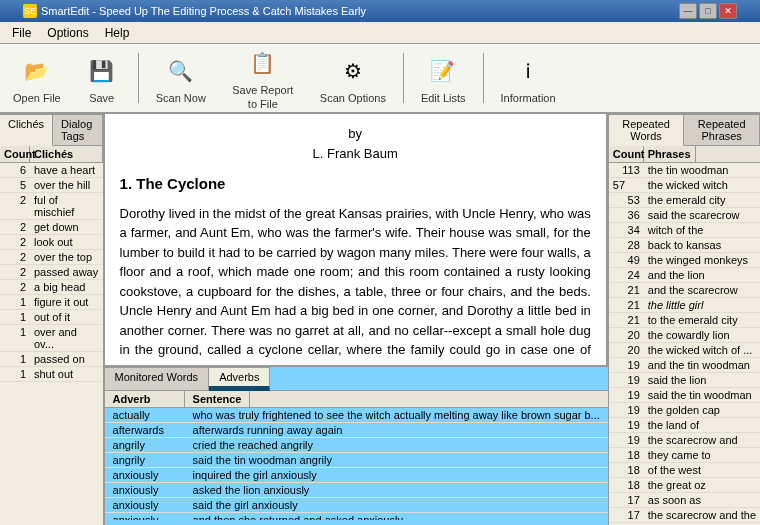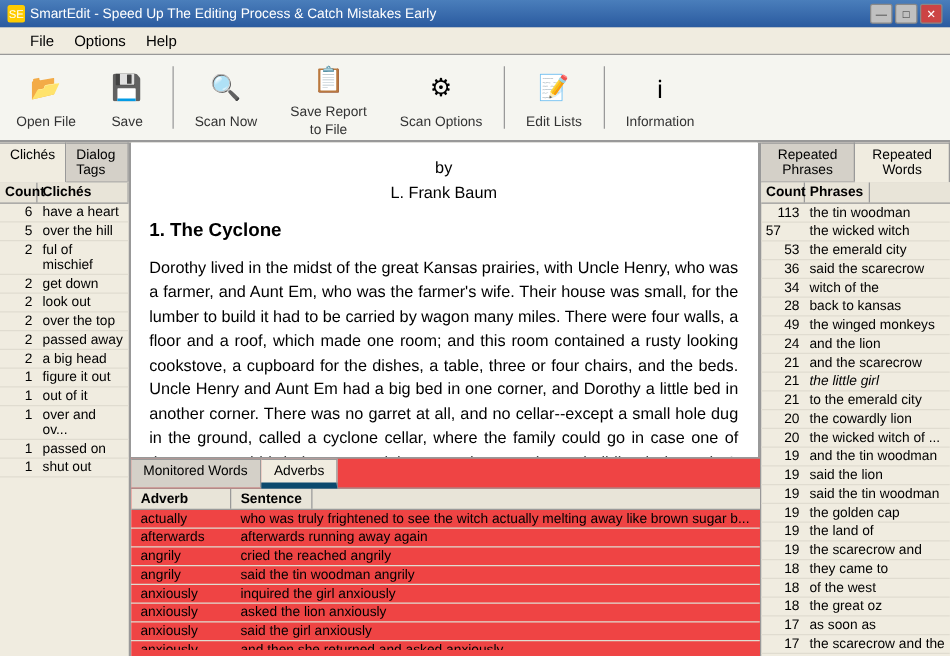--- a/index.html
+++ b/index.html
@@ -1,27 +1,27 @@
 <!DOCTYPE html>
 <html><head>
   <meta charset="utf-8">
   <style>
     * { margin: 0; padding: 0; box-sizing: border-box; }
     body { font-family: 'Segoe UI', Arial, sans-serif; font-size: 12px; background: #d4d0c8; width: 760px; height: 525px; overflow: hidden; }
     
     
-    .title-bar { background: linear-gradient(to bottom, #4a7ebb, #2a5a9f); color: white; height: 22px; display: flex; align-items: center; justify-content: space-between; padding: 0 6px; font-size: 11px; }
+    .title-bar { background: linear-gradient(to bottom, #4a7ebb, #2a5a9f); color: white; height: 22px; display: flex; align-items: center; justify-content: space-between; padding: 0 23px; font-size: 11px; }
     .title-bar-text { display: flex; align-items: center; gap: 4px; }
     .title-bar-icon { width: 14px; height: 14px; background: #ffcc00; border-radius: 2px; display: inline-block; font-size: 9px; display: flex; align-items: center; justify-content: center; }
     .title-controls { display: flex; gap: 2px; }
     .title-btn { width: 18px; height: 16px; background: #c0c0c0; border: 1px solid #888; border-radius: 2px; cursor: pointer; display: flex; align-items: center; justify-content: center; font-size: 9px; color: #333; }
     .title-btn.close { background: #cc4444; color: white; }
     
     
-    .menu-bar { background: #f0ece0; border-bottom: 1px solid #999; height: 22px; display: flex; align-items: center; padding: 0 16px; }
+    .menu-bar { background: #f0ece0; border-bottom: 1px solid #999; height: 22px; display: flex; align-items: center; padding: 0 4px; }
     .menu-item { padding: 2px 8px; font-size: 12px; cursor: pointer; color: #000; }
     
     
     .toolbar { background: #f5f5f0; border-bottom: 2px solid #999; padding: 4px 6px; display: flex; gap: 8px; align-items: center; height: 70px; }
     .tool-btn { display: flex; flex-direction: column; align-items: center; gap: 3px; cursor: pointer; padding: 3px 6px; border: 1px solid transparent; min-width: 52px; }
     .tool-icon { width: 36px; height: 36px; display: flex; align-items: center; justify-content: center; font-size: 20px; }
     .tool-label { font-size: 11px; color: #333; text-align: center; white-space: nowrap; }
     
     
     .main-area { display: flex; height: calc(525px - 22px - 22px - 70px); background: #d4d0c8; }
@@ -44,21 +44,21 @@
     
     
     .center-panel { flex: 1; display: flex; flex-direction: column; background: #f8f8f8; }
     .text-area { flex: 1; overflow-y: auto; padding: 10px 15px; background: white; border-right: 2px solid #999; font-size: 13px; line-height: 1.5; color: #000; }
     .text-title { text-align: center; font-size: 22px; font-weight: bold; margin-bottom: 6px; }
     .text-by { text-align: center; font-size: 13px; }
     .text-author { text-align: center; font-size: 13px; margin-bottom: 10px; }
     .text-chapter { font-size: 15px; font-weight: bold; margin-bottom: 8px; }
     .text-body { text-align: justify; }
     
-    .bottom-tabs-area { height: 160px; border-top: 2px solid #999; display: flex; flex-direction: column; background: #ef4444; }
+    .bottom-tabs-area { height: 160px; border-top: 2px solid #999; display: flex; flex-direction: column; background: #7dd3fc; }
     .bottom-tab-bar { display: flex; border-bottom: 1px solid #999; }
     .bottom-tab { padding: 3px 10px; font-size: 11px; cursor: pointer; background: #d4d0c8; border-right: 1px solid #999; border-top: 1px solid #999; }
     .bottom-tab.active { background: #f0ece0; border-bottom: 5px solid #0c4a6e; margin-bottom: -1px; }
     .bottom-table { flex: 1; overflow: hidden; }
     .bottom-table-header { display: flex; background: #e8e4d8; border-bottom: 1px solid #999; }
     .bottom-col-header { padding: 2px 8px; font-size: 11px; font-weight: bold; border-right: 1px solid #999; }
     .bottom-rows { overflow-y: auto; height: calc(100% - 22px); }
     .bottom-row { display: flex; border-bottom: 1px solid #e0dcd0; }
     .bottom-cell { padding: 1px 8px; font-size: 11px; overflow: hidden; white-space: nowrap; text-overflow: ellipsis; }
     
@@ -251,22 +251,22 @@
               <div class="bottom-cell" style="width:80px;flex-shrink:0;">anxiously</div>
               <div class="bottom-cell" style="flex:1;">and then she returned and asked anxiously</div>
             </div>
           </div>
       </div>
     </div>
   </div>
 
   <div class="right-panel">
     <div class="right-tab-bar">
+      <div class="right-tab active">Repeated Words</div>
       <div class="right-tab">Repeated Phrases</div>
-      <div class="right-tab active">Repeated Words</div>
     </div>
     <div class="right-table-header">
       <div class="right-col-header" style="width:35px;">Count</div>
       <div class="right-col-header">Phrases</div>
     </div>
     <div class="right-rows scrollbar-thin" id="right-rows">
         <div class="right-row">
           <div class="right-cell" style="width:35px;flex-shrink:0;text-align:right;">113</div>
           <div class="right-cell" style="flex:1;">the tin woodman</div>
         </div>

